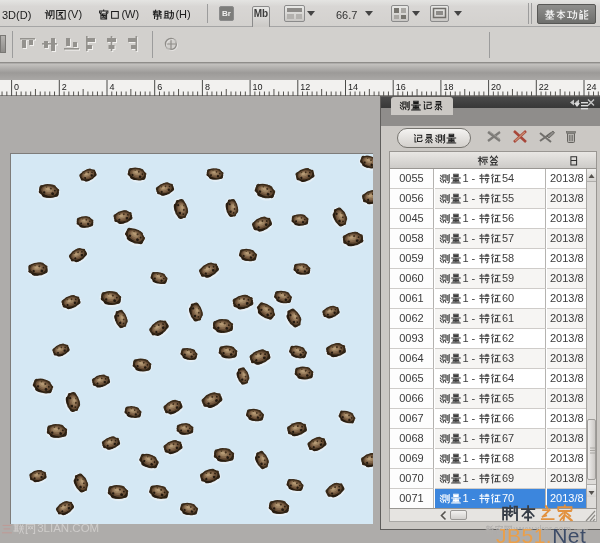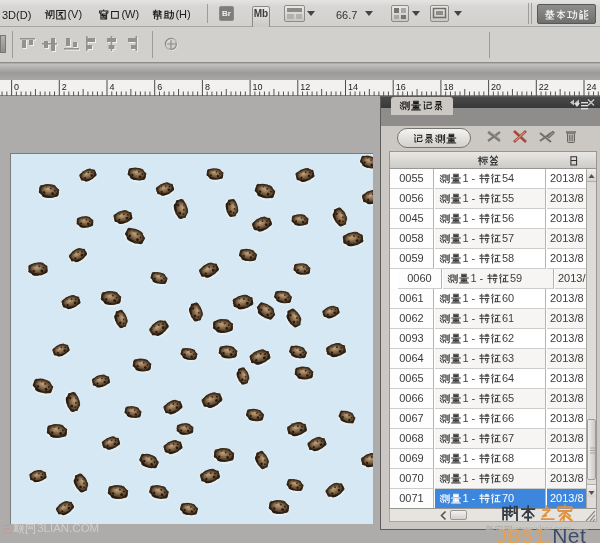--- a/index.html
+++ b/index.html
@@ -560,21 +560,21 @@
               <path d="M0.6 2.4L1.5 3.5M0.3 5.0L1.2 6.2M0.4 7.5L1.5 9.0M2.8 2.0L6.1 2.0M2.8 2.0L2.8 7.1M6.1 2.0L6.1 7.1M2.8 4.1L6.1 4.1M4.0 7.1L3.0 9.6M4.9 7.1L5.9 9.4M7.8 2.6L7.8 7.5M9.2 1.4L9.2 9.0M9.2 9.0L8.1 10.1" stroke="#3e3e3e" stroke-width="1.012" fill="none" stroke-linecap="square"></path>
               <path d="M13.7 1.3L18.2 1.3M13.7 1.3L13.7 3.5M18.2 1.3L18.2 3.5M13.7 2.4L18.2 2.4M13.7 3.5L18.2 3.5M11.6 4.9L20.3 4.9M13.3 6.2L18.6 6.2M13.3 7.5L18.6 7.5M15.9 4.9L15.9 8.8M12.9 8.8L19.0 8.8M11.6 10.1L20.3 10.1" stroke="#3e3e3e" stroke-width="1.012" fill="none" stroke-linecap="square"></path>
               <text x="22.44" y="9.02" font-size="11px" fill="#3e3e3e" font-family="Liberation Sans, sans-serif"> 1 - </text>
               <path d="M41.9 1.3L40.6 3.0M39.9 3.0L43.5 3.0M41.8 3.0L41.8 9.8M39.9 5.4L43.5 5.4M45.3 2.0L48.5 2.0M46.9 1.2L46.9 3.2M44.8 3.2L48.9 3.2M44.8 5.4L48.9 5.4M47.7 5.4L47.7 8.8M47.7 8.8L46.7 9.9M45.6 6.7L46.2 7.7" stroke="#3e3e3e" stroke-width="1.012" fill="none" stroke-linecap="square"></path>
               <path d="M52.9 1.3L51.6 2.8M53.5 3.2L51.8 5.0M52.6 5.0L52.6 9.9M55.2 2.2L59.9 2.2M57.6 2.2L57.6 8.8M55.6 5.4L57.6 5.4M55.6 5.4L55.6 8.8M54.8 8.8L60.1 8.8" stroke="#3e3e3e" stroke-width="1.012" fill="none" stroke-linecap="square"></path>
               <text x="61.879999999999995" y="9.02" font-size="11px" fill="#3e3e3e" font-family="Liberation Sans, sans-serif"> 58</text>
             </svg></span>
         </span>
         <span class="c3">2013/8</span>
       </div>
-      <div class="prow odd" style="top: 100px; margin-left: 8px;">
+      <div class="prow odd" style="top: 100px;">
         <span class="c1">0060</span>
         <span class="c2">
           <span style="position:absolute;left:5px;top:4px"><svg width="80" height="13" style="overflow:visible">
               <path d="M0.6 2.4L1.5 3.5M0.3 5.0L1.2 6.2M0.4 7.5L1.5 9.0M2.8 2.0L6.1 2.0M2.8 2.0L2.8 7.1M6.1 2.0L6.1 7.1M2.8 4.1L6.1 4.1M4.0 7.1L3.0 9.6M4.9 7.1L5.9 9.4M7.8 2.6L7.8 7.5M9.2 1.4L9.2 9.0M9.2 9.0L8.1 10.1" stroke="#3e3e3e" stroke-width="1.012" fill="none" stroke-linecap="square"></path>
               <path d="M13.7 1.3L18.2 1.3M13.7 1.3L13.7 3.5M18.2 1.3L18.2 3.5M13.7 2.4L18.2 2.4M13.7 3.5L18.2 3.5M11.6 4.9L20.3 4.9M13.3 6.2L18.6 6.2M13.3 7.5L18.6 7.5M15.9 4.9L15.9 8.8M12.9 8.8L19.0 8.8M11.6 10.1L20.3 10.1" stroke="#3e3e3e" stroke-width="1.012" fill="none" stroke-linecap="square"></path>
               <text x="22.44" y="9.02" font-size="11px" fill="#3e3e3e" font-family="Liberation Sans, sans-serif"> 1 - </text>
               <path d="M41.9 1.3L40.6 3.0M39.9 3.0L43.5 3.0M41.8 3.0L41.8 9.8M39.9 5.4L43.5 5.4M45.3 2.0L48.5 2.0M46.9 1.2L46.9 3.2M44.8 3.2L48.9 3.2M44.8 5.4L48.9 5.4M47.7 5.4L47.7 8.8M47.7 8.8L46.7 9.9M45.6 6.7L46.2 7.7" stroke="#3e3e3e" stroke-width="1.012" fill="none" stroke-linecap="square"></path>
               <path d="M52.9 1.3L51.6 2.8M53.5 3.2L51.8 5.0M52.6 5.0L52.6 9.9M55.2 2.2L59.9 2.2M57.6 2.2L57.6 8.8M55.6 5.4L57.6 5.4M55.6 5.4L55.6 8.8M54.8 8.8L60.1 8.8" stroke="#3e3e3e" stroke-width="1.012" fill="none" stroke-linecap="square"></path>
               <text x="61.879999999999995" y="9.02" font-size="11px" fill="#3e3e3e" font-family="Liberation Sans, sans-serif"> 59</text>
             </svg></span>

